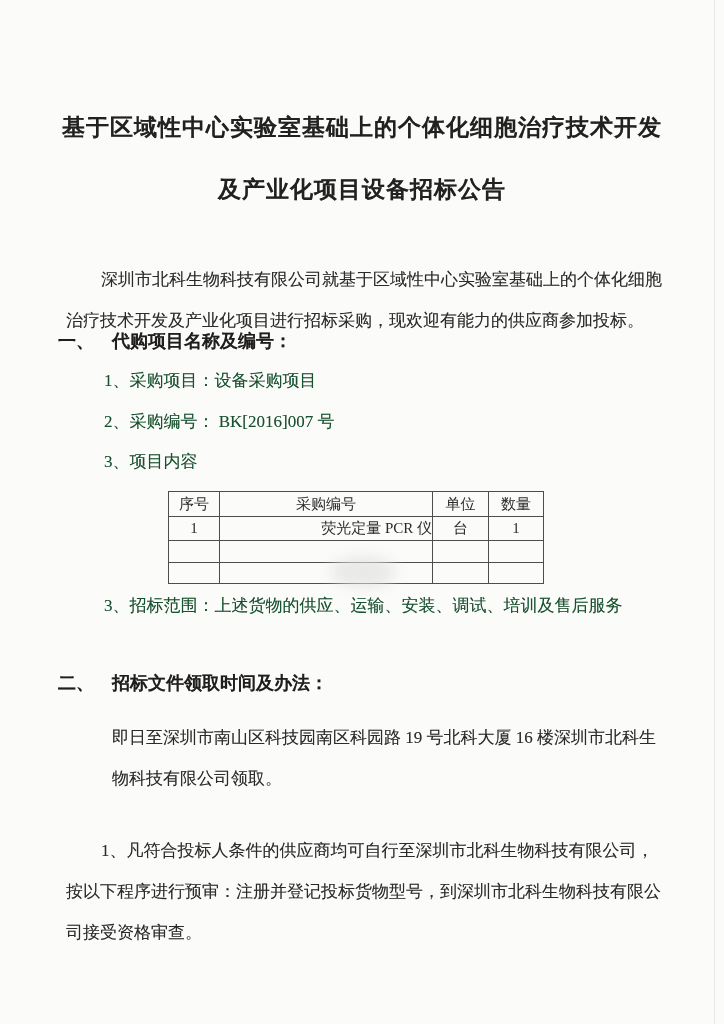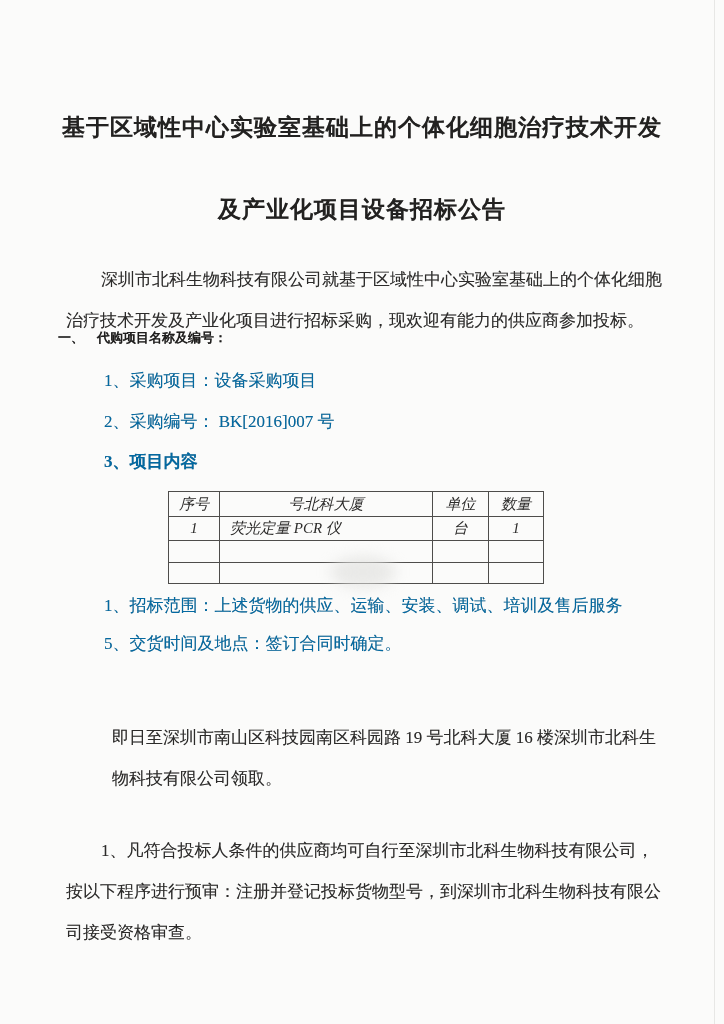--- a/index.html
+++ b/index.html
@@ -42,60 +42,60 @@
     width: 724px;
     margin: 0;
     text-align: center;
     font-size: 23px;
     font-weight: bold;
     letter-spacing: 1px;
     color: #222120;
     text-shadow: 0 0 0.5px rgba(40,40,40,0.45);
   }
   .title-1 { top: 112px; }
-  .title-2 { top: 174px; margin-top: 20px; }
+  .title-2 { top: 174px; }
   .para {
     position: absolute;
     margin: 8px;
     font-size: 17px;
     line-height: 41px;
     color: #2c2b2a;
     text-shadow: 0 0 0.4px rgba(40,40,40,0.35);
   }
   .intro {
     top: 251px;
     left: 58px;
     width: 604px;
     text-indent: 35px;
   }
   .heading {
     position: absolute;
     margin: 0;
     left: 58px;
-    font-size: 13px;
+    font-size: 18px;
     font-weight: bold;
     color: #1f1e1d;
     text-shadow: 0 0 0.5px rgba(30,30,30,0.45);
     white-space: nowrap;
   }
   .h-sec1 { top: 329px; }
   .h-sec2 { top: 671px; }
   .h-sec3 { top: 785px; }
   .item {
     position: absolute;
     margin: 0;
     left: 104px;
     font-size: 17px;
-    color: #0369a1;
+    color: #14532d;
     white-space: nowrap;
     text-shadow: 0 0 0.4px rgba(40,40,40,0.35);
   }
   .item-1 { top: 369px; }
   .item-2 { top: 410px; }
-  .item-3 { top: 450px; font-weight: bold; }
+  .item-3 { top: 450px; }
   .item-4 { top: 594px; }
   .item-5 { top: 632px; }
   .body-2 {
     top: 709px;
     left: 104px;
     width: 560px;
   }
   .body-3 {
     top: 822px;
     left: 58px;
@@ -113,28 +113,27 @@
     color: #2c2b2a;
   }
   table.equip th,
   table.equip td {
     border: 1px solid #4e4d4b;
     padding: 0;
     text-align: center;
     font-weight: normal;
     overflow: hidden;
     white-space: nowrap;
-    font-style: italic;
   }
   table.equip thead th { height: 24px; }
   table.equip tbody tr.r1 td { height: 23px; }
   table.equip tbody tr.r2 td { height: 21px; }
   table.equip tbody tr.r3 td { height: 20px; }
   table.equip td.name-cell {
-    text-align: left;
+    text-align: right;
     padding-left: 10px;
   }
 </style>
 </head>
 <body>
 
 <div class="page">
 
   <div class="edge-line"></div>
 
@@ -151,21 +150,21 @@
   <table class="equip">
     <colgroup>
       <col style="width:51px">
       <col style="width:213px">
       <col style="width:56px">
       <col style="width:55px">
     </colgroup>
     <thead>
       <tr>
         <th>序号</th>
-        <th>号北科大厦</th>
+        <th>采购编号</th>
         <th>单位</th>
         <th>数量</th>
       </tr>
     </thead>
     <tbody>
       <tr class="r1">
         <td>1</td>
         <td class="name-cell">荧光定量 PCR 仪</td>
         <td>台</td>
         <td>1</td>
@@ -180,20 +179,20 @@
         <td></td>
         <td class="name-cell"></td>
         <td></td>
         <td></td>
       </tr>
     </tbody>
   </table>
 
   <div class="smudge"></div>
 
-  <div class="item item-4">1、招标范围：上述货物的供应、运输、安装、调试、培训及售后服务</div>
-  <div class="item item-5">5、交货时间及地点：签订合同时确定。</div>
+  <div class="item item-4">3、招标范围：上述货物的供应、运输、安装、调试、培训及售后服务</div>
 
+  <div class="heading h-sec2">二、　招标文件领取时间及办法：</div>
   <p class="para body-2">即日至深圳市南山区科技园南区科园路 19 号北科大厦 16 楼深圳市北科生物科技有限公司领取。</p>
 
   <p class="para body-3">1、凡符合投标人条件的供应商均可自行至深圳市北科生物科技有限公司，按以下程序进行预审：注册并登记投标货物型号，到深圳市北科生物科技有限公司接受资格审查。</p>
 
 </div>
 
 </body></html>

